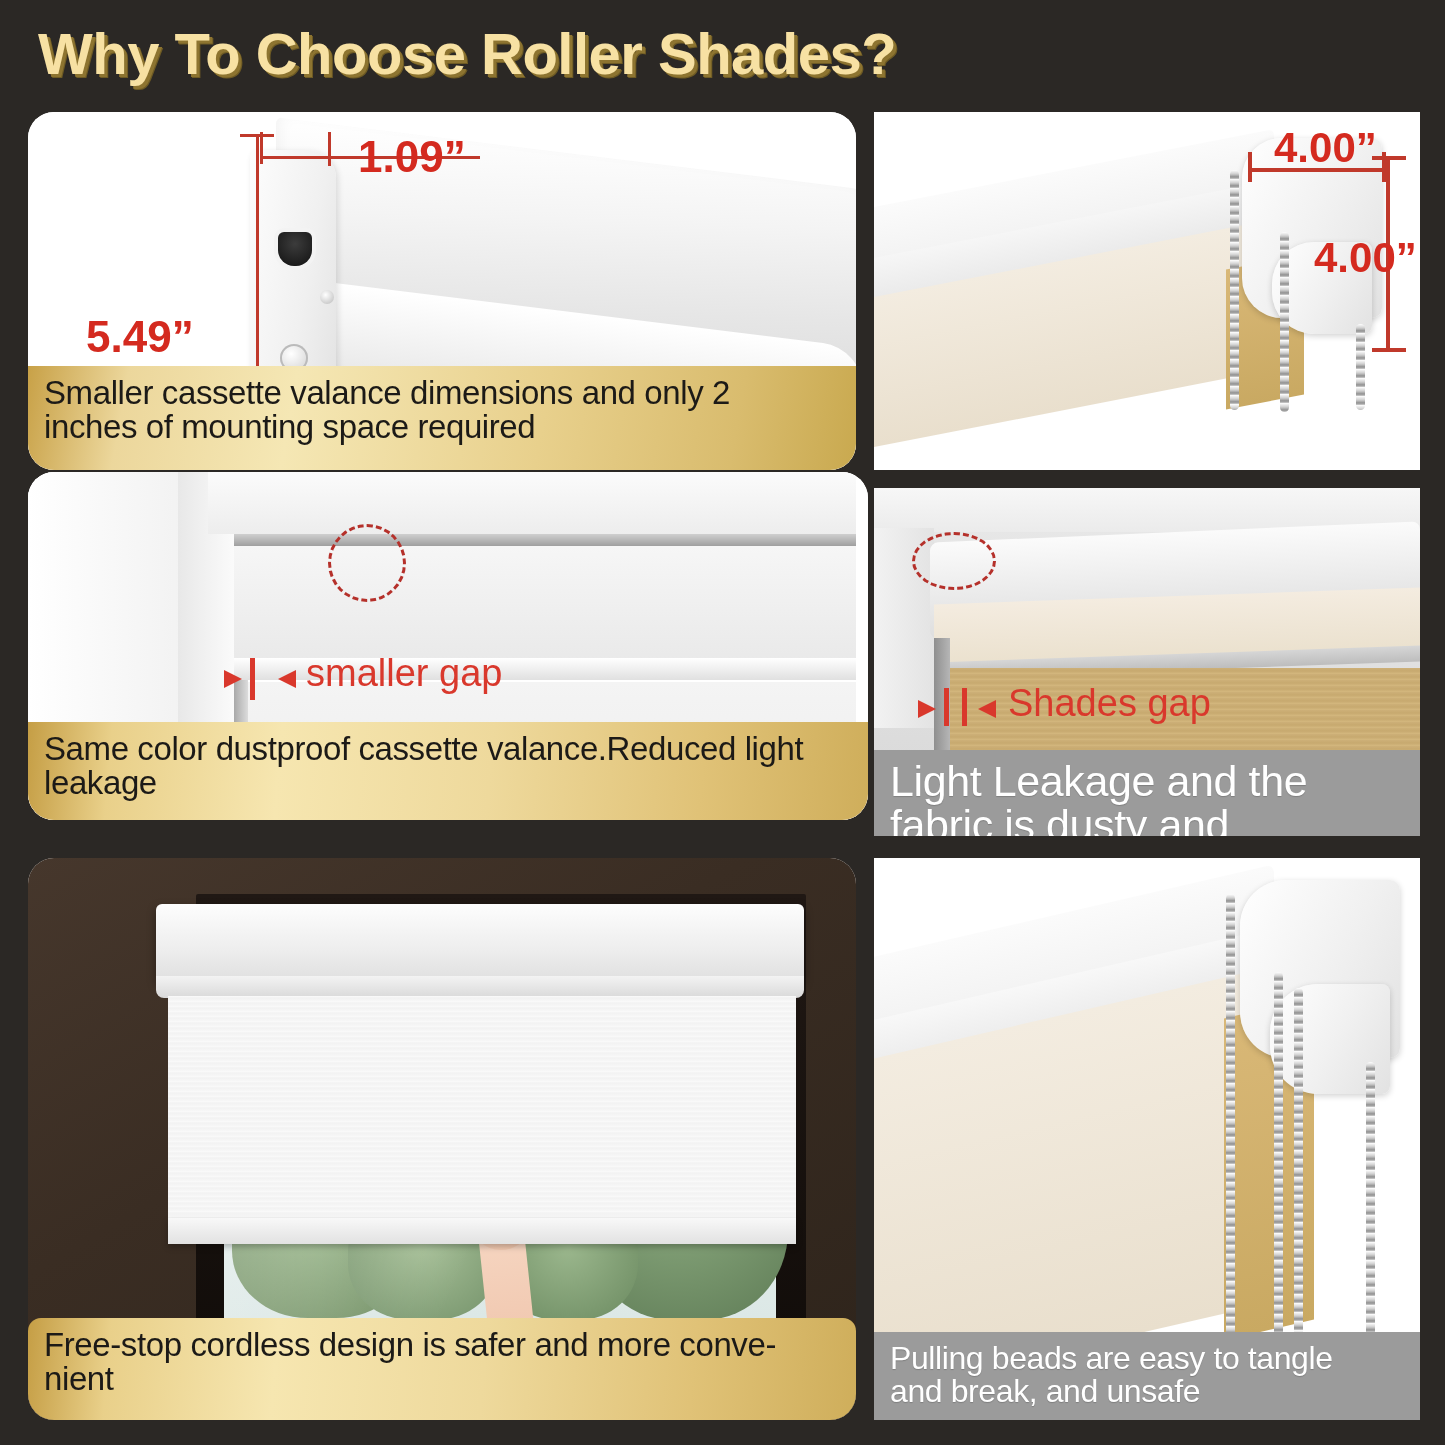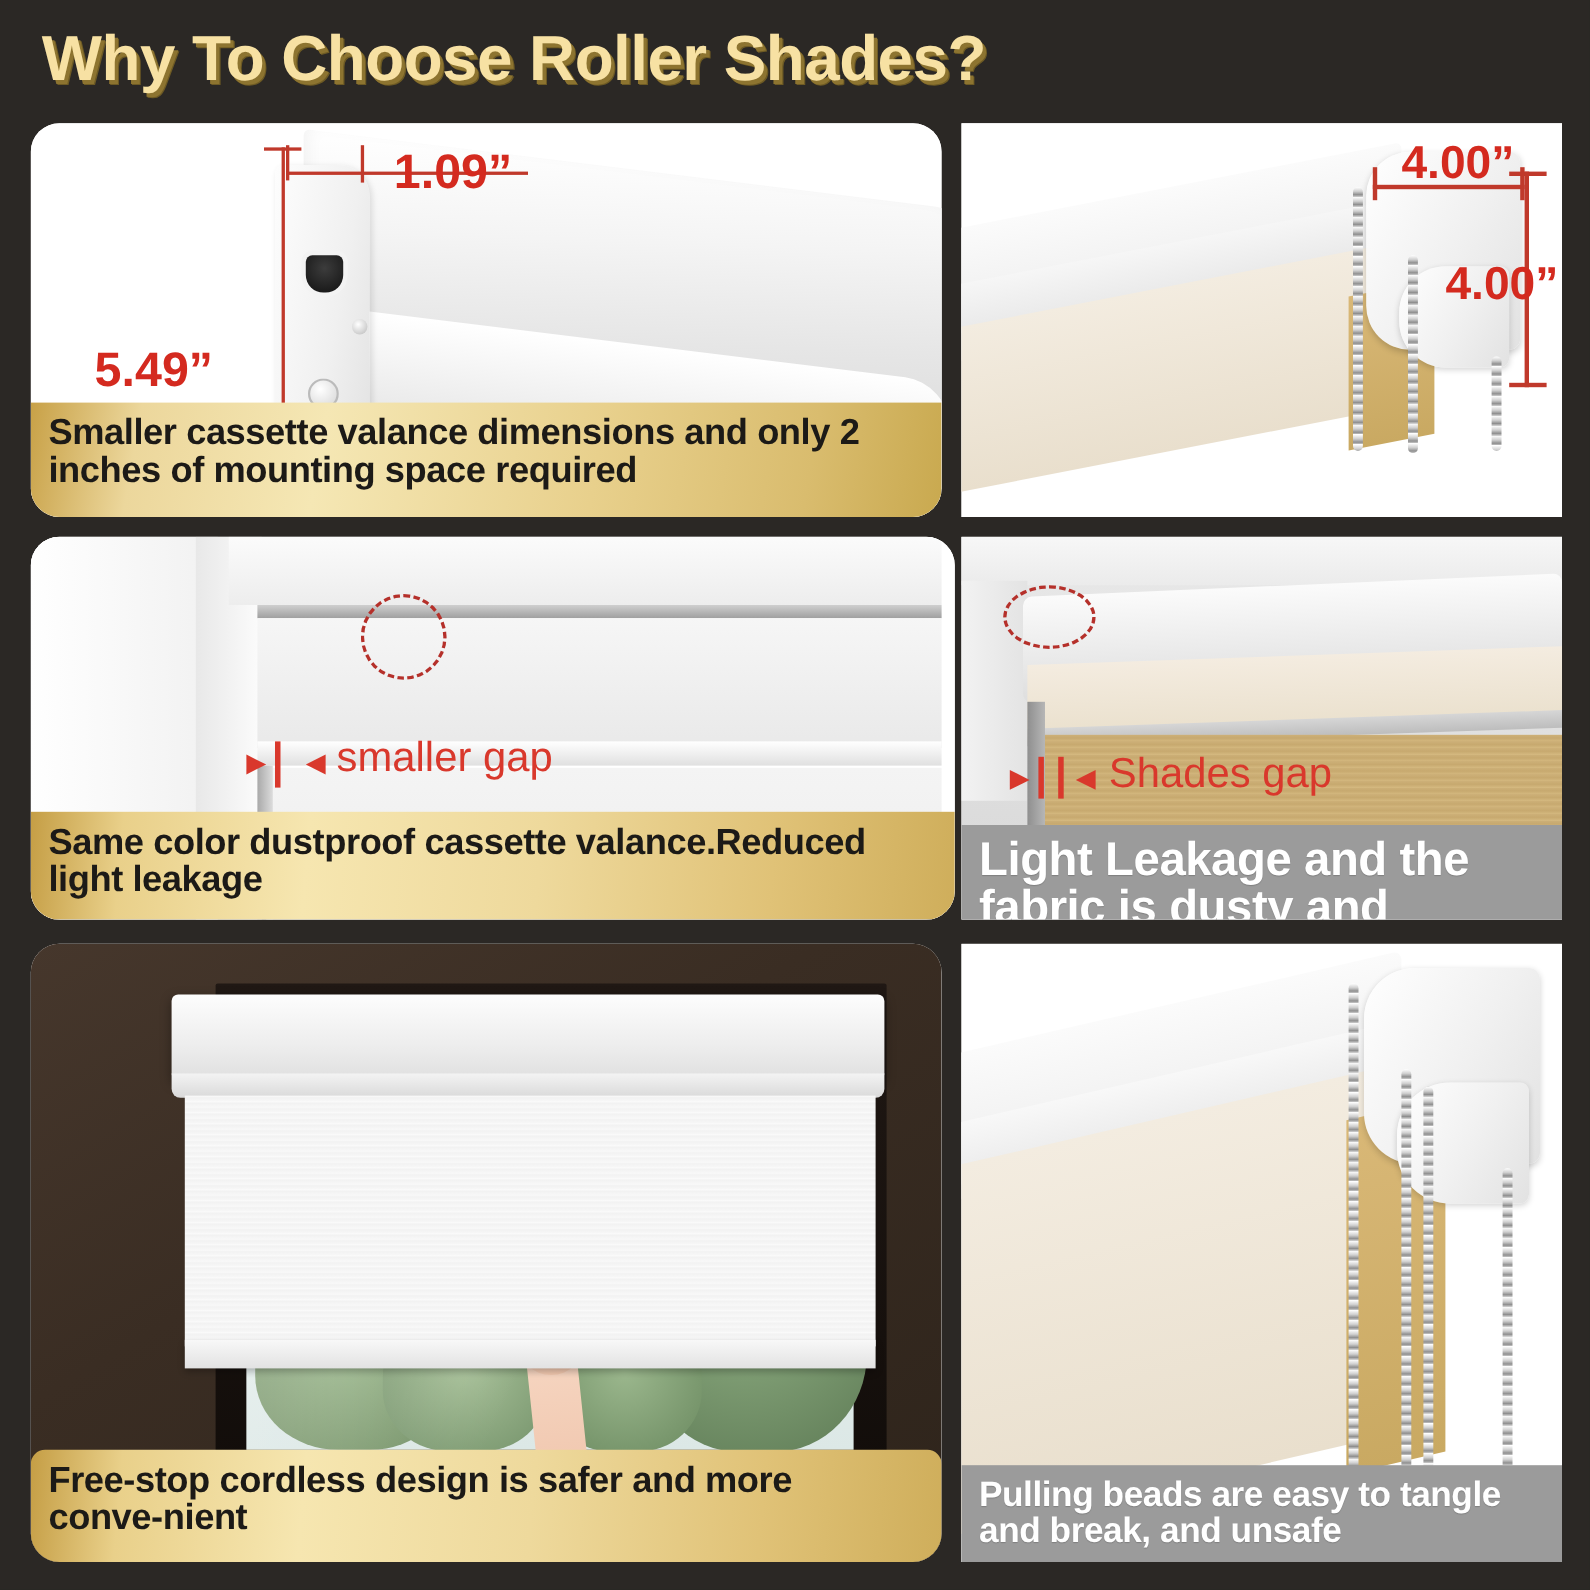--- a/index.html
+++ b/index.html
@@ -24,21 +24,21 @@
   
   .panel{position:absolute;overflow:hidden;background:#fff;}
   .panel.rounded{border-radius:26px;}
   .photo{position:absolute;left:0;top:0;right:0;bottom:0;overflow:hidden;}
 
   
   .cap{
     position:absolute;left:0;right:0;bottom:0;
     box-sizing:border-box;
     padding:10px 28px 12px 16px;
-    font-weight:bold;
+    font-weight:normal;
     line-height:1.02;
     letter-spacing:-0.4px;
   }
   .cap-gold{
     background:linear-gradient(100deg,#c9a24a 0%,#e3c476 7%,#f7e6ad 26%,#f2dda0 42%,#e4c madeup 0%);
     background:linear-gradient(95deg,#c59e45 0%,#e9d08a 10%,#f6e6b0 30%,#eed99c 55%,#e0c277 80%,#cfae5b 100%);
     color:#1c1a17;
   }
   .cap-gold.r1{
     background:linear-gradient(100deg,#c8a147 0%,#ecd79c 12%,#f5e7b4 32%,#e8d08c 62%,#d9bc6e 85%,#c9a94f 100%);
@@ -191,21 +191,21 @@
       <div class="dimline" style="left:508px;top:40px;width:4px;height:30px;"></div>
       <div class="dimtxt" style="left:400px;top:12px;font-size:42px;">4.00”</div>
 
       <div class="dimline" style="left:512px;top:44px;width:4px;height:196px;"></div>
       <div class="dimline" style="left:498px;top:44px;width:34px;height:4px;"></div>
       <div class="dimline" style="left:498px;top:236px;width:34px;height:4px;"></div>
       <div class="dimtxt" style="left:440px;top:122px;font-size:42px;">4.00”</div>
     </div>
   </div>
 
-  <div class="panel rounded" style="left:28px;top:488px;width:840px;height:348px;">
+  <div class="panel rounded" style="left:28px;top:472px;width:840px;height:348px;">
     <div class="photo">
       <div style="position:absolute;inset:0;background:#ffffff;"></div>
 
       <div class="frame-wall" style="left:0;top:0;width:170px;height:348px;background:linear-gradient(90deg,#ffffff,#f1f1f1);"></div>
       <div class="frame-wall" style="left:150px;top:0;width:60px;height:348px;background:linear-gradient(90deg,#e8e8e8,#fcfcfc);"></div>
       <div class="frame-wall" style="left:180px;top:0;width:648px;height:62px;background:linear-gradient(180deg,#fbfbfb,#ededed);"></div>
 
       <div style="position:absolute;left:206px;top:62px;width:622px;height:12px;background:linear-gradient(180deg,#cfcfcf,#9f9f9f);"></div>
       <div style="position:absolute;left:206px;top:74px;width:622px;height:118px;background:linear-gradient(180deg,#f6f6f6,#e9e9e9);"></div>
       <div style="position:absolute;left:206px;top:186px;width:622px;height:22px;background:linear-gradient(180deg,#ffffff,#e0e0e0);"></div>

